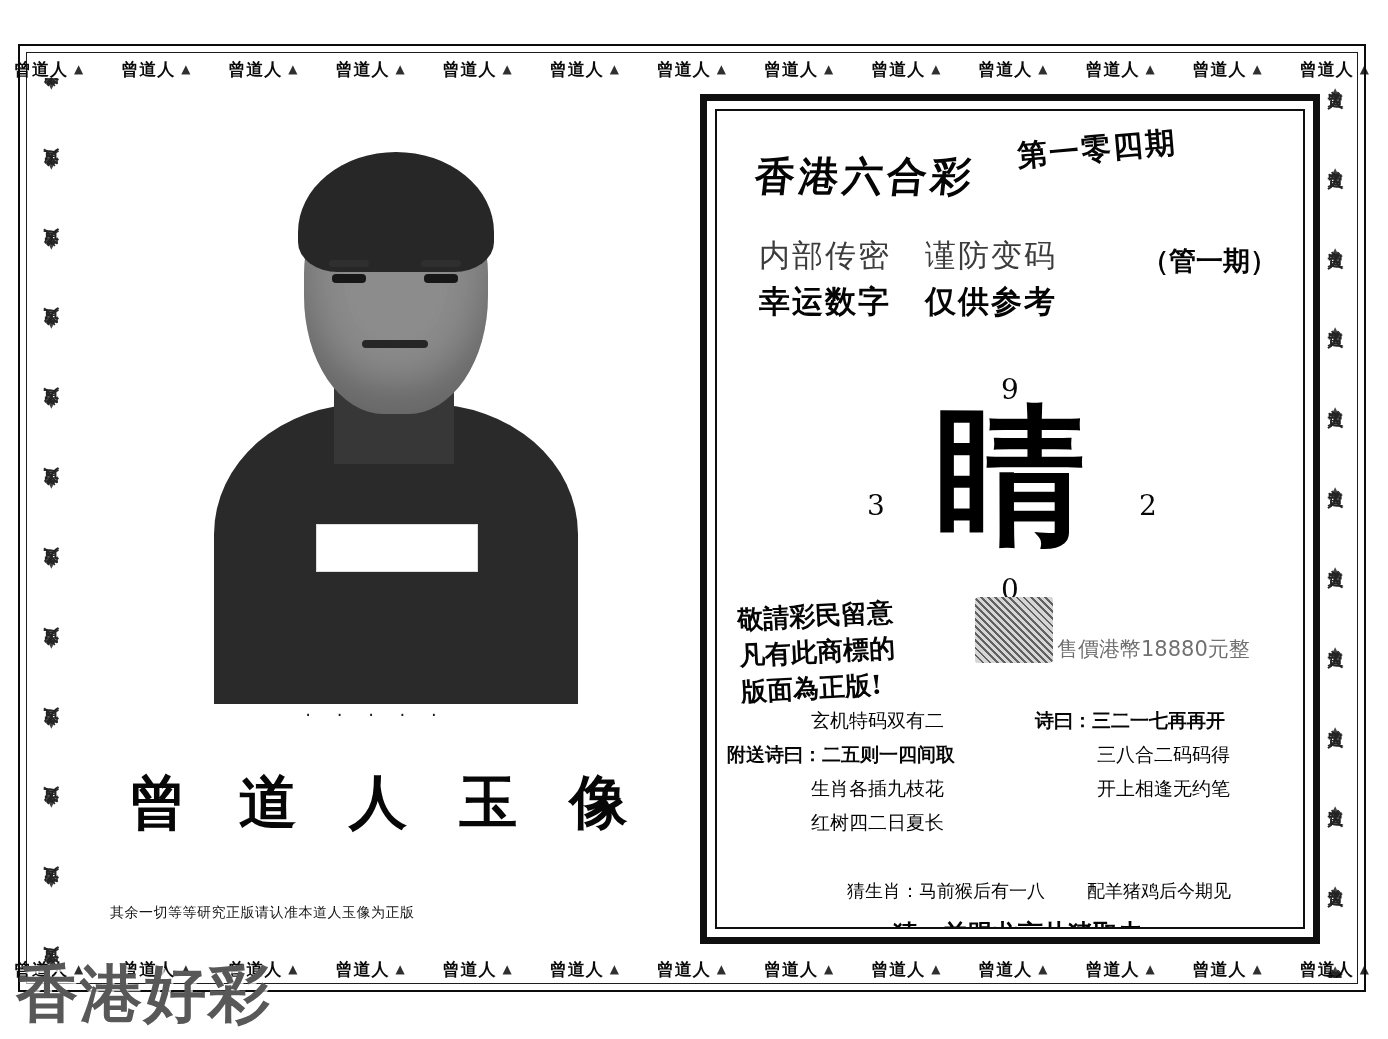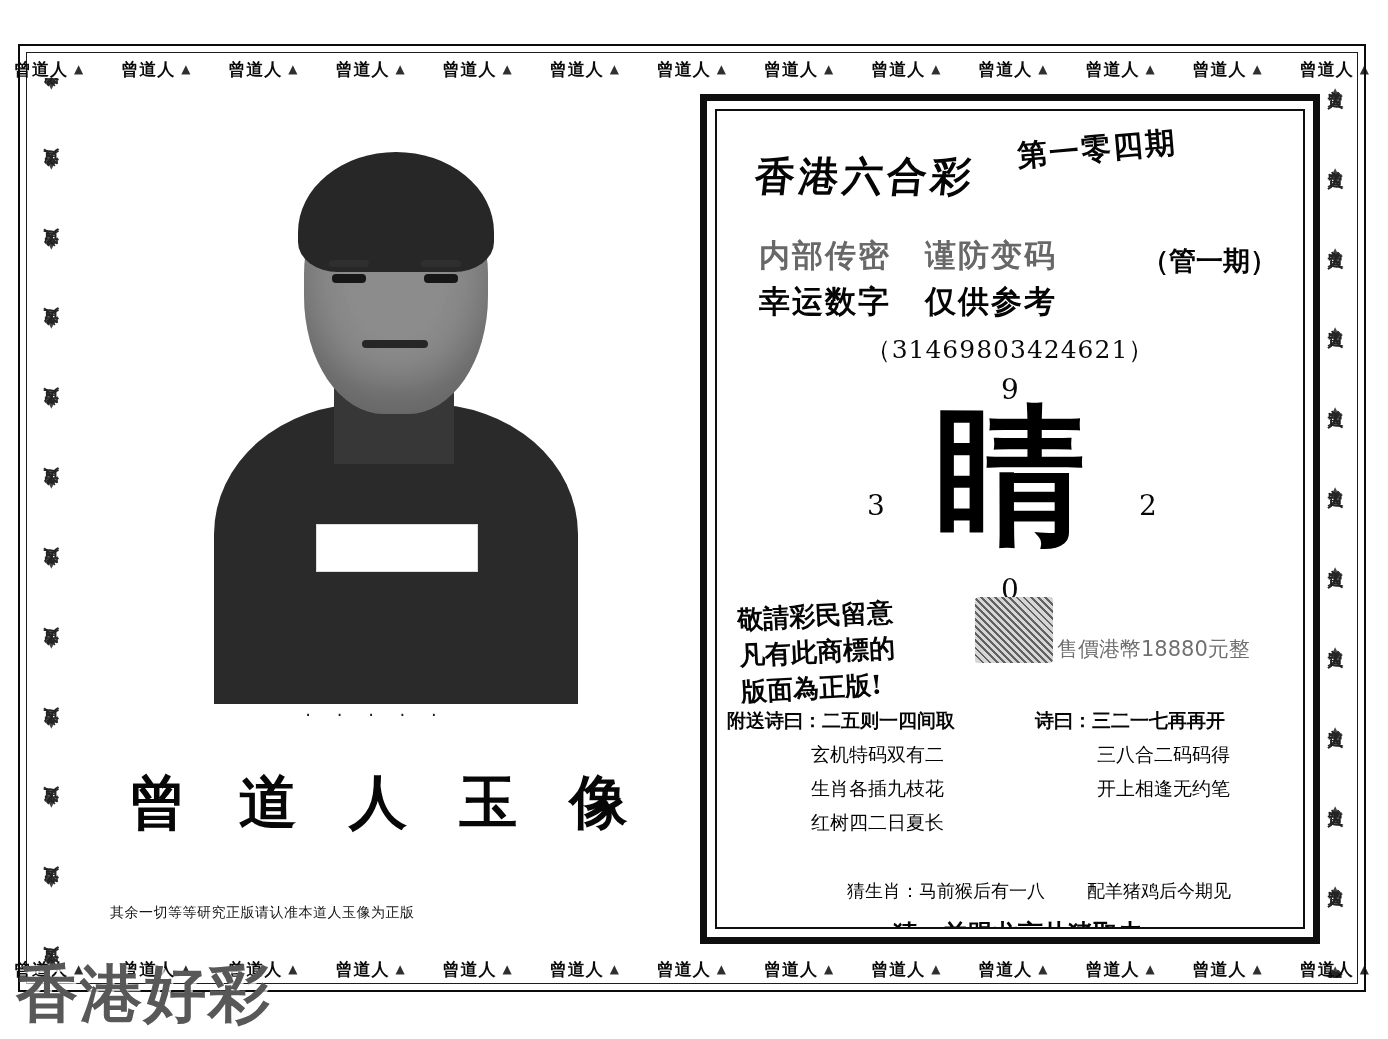--- a/index.html
+++ b/index.html
@@ -244,23 +244,23 @@
     font-weight: bold;
     color: #0b0b0b;
     transform: rotate(-5deg);
     letter-spacing: 2px;
   }
   .tk-line1 {
     position: absolute;
     left: 42px;
     top: 124px;
     font-size: 31px;
-    font-weight: bold;
+    font-weight: normal;
     letter-spacing: 2px;
-    color: #a16207;
+    color: #404040;
   }
   .tk-line1 .gap { display: inline-block; width: 34px; }
   .tk-line2 {
     position: absolute;
     left: 42px;
     top: 170px;
     font-size: 31px;
     font-weight: bold;
     letter-spacing: 2px;
     color: #0b0b0b;
@@ -650,41 +650,40 @@
 
       <div class="tk-line1">
         <span>内部传密</span><span class="gap"></span><span>谨防变码</span>
       </div>
       <div class="tk-line2">
         <span>幸运数字</span><span class="gap"></span><span>仅供参考</span>
       </div>
 
       <div class="tk-badge">（管一期）</div>
 
-      <div class="tk-serial">（31469803424621）</div>
 
       <div class="corner-num top">9</div>
       <div class="corner-num left">3</div>
       <div class="corner-num right">2</div>
       <div class="corner-num bottom">0</div>
 
       <div class="big-char">睛</div>
 
       <div class="slogan" id="slogan">
           <div>敬請彩民留意</div>
           <div>凡有此商標的</div>
           <div>版面為正版!</div>
         </div>
 
       <div class="stamp"></div>
       <div class="price">售價港幣18880元整</div>
 
       <div class="verse-block verse-left" id="verse-left">
+          <div class="row">玄机特码双有二</div>
           <div class="row first lead">附送诗曰：二五则一四间取</div>
-          <div class="row">玄机特码双有二</div>
           <div class="row">生肖各插九枝花</div>
           <div class="row">红树四二日夏长</div>
         </div>
       <div class="verse-block verse-right" id="verse-right">
           <div class="row first lead">诗曰：三二一七再再开</div>
           <div class="row">三八合二码码得</div>
           <div class="row">开上相逢无约笔</div>
         </div>
 
       <div class="guess-row">

